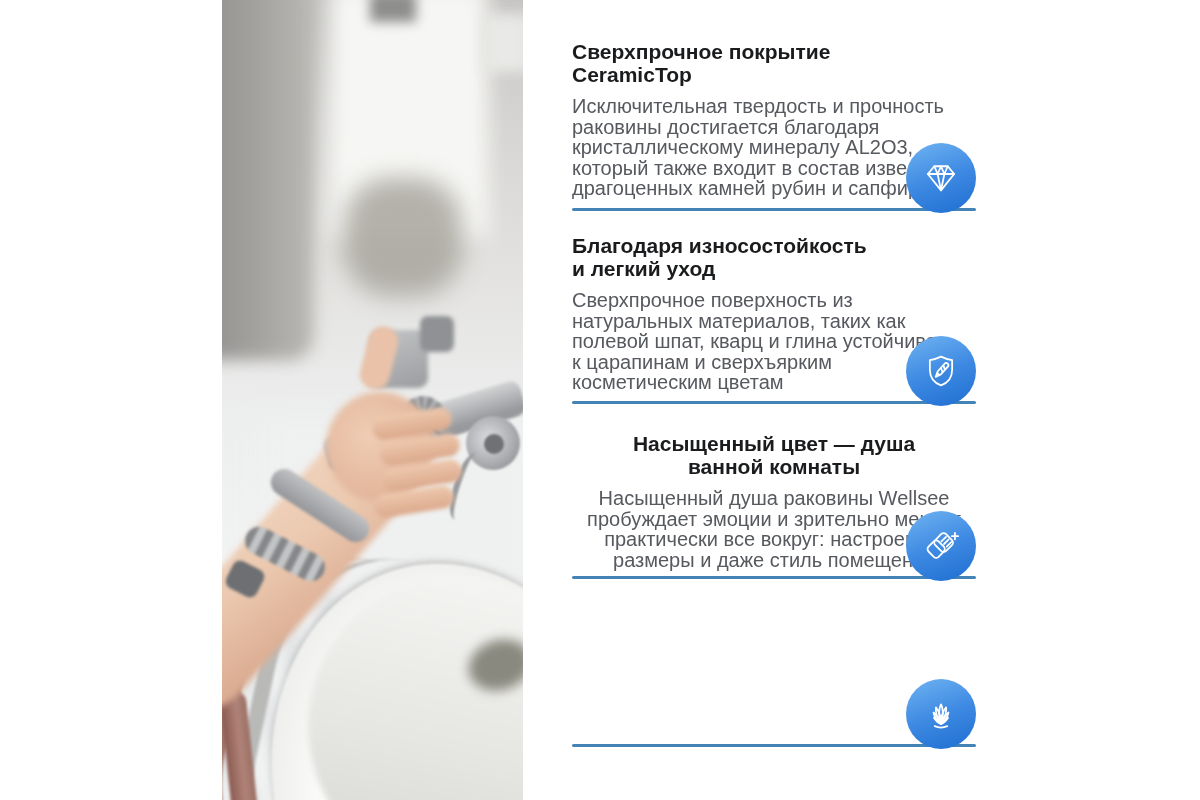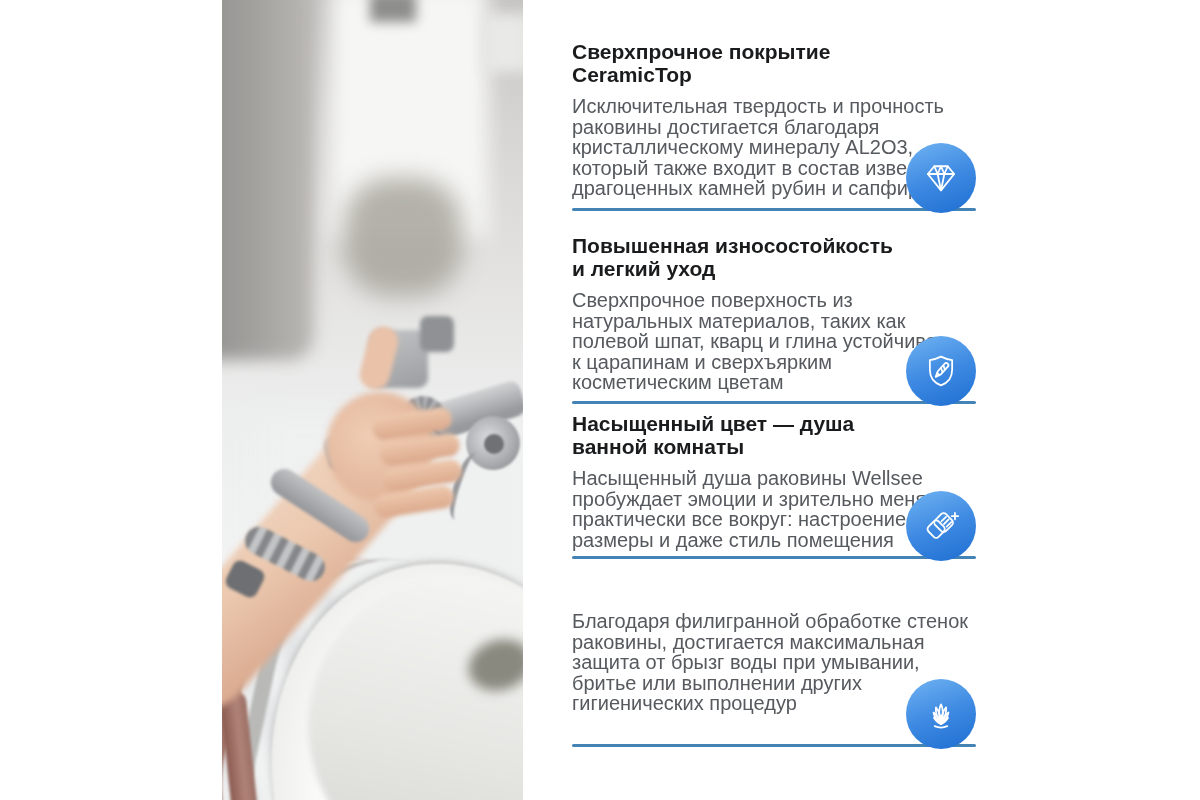--- a/index.html
+++ b/index.html
@@ -75,21 +75,21 @@
   .feature h2{margin:0;font-size:21px;line-height:23px;font-weight:700;color:#1a1b1d;white-space:pre-line;}
   .feature p{margin:10px 0 0;font-size:20px;line-height:20.5px;color:#56595e;white-space:pre-line;}
   .rule{position:absolute;left:0;right:0;bottom:0;height:3px;background:#4383b5;border-radius:2px;z-index:0;}
   .badge{position:absolute;right:0;bottom:-2px;width:70px;height:70px;border-radius:50%;z-index:1;
     background:linear-gradient(160deg,#70b3f2 0%,#3d89e2 52%,#1e6ed1 100%);
     display:flex;align-items:center;justify-content:center;}
   .badge svg{width:42px;height:42px;}
   .badge svg *{fill:none;stroke:#ffffff;stroke-width:1.7;stroke-linecap:round;stroke-linejoin:round;}
 
   .s1{top:40px;height:171px;} .s2{top:234px;height:170px;}
-  .s3{top:412px;height:147px;} .s4{top:601px;height:146px;}
+  .s3{top:432px;height:147px;text-align:center;} .s4{top:601px;height:146px;}
 </style>
 </head>
 <body>
 
 <div class="canvas">
 
   <div class="photo">
     <div class="ph-curtain"></div>
     <div class="ph-pillar"></div>
     <div class="ph-topbox"></div>
@@ -137,21 +137,21 @@
         <svg viewBox="0 0 40 40">
           <path d="M7.5 16.2 L13.6 8.8 H26.4 L32.5 16.2 L20 31.8 Z"></path>
           <path d="M7.5 16.2 H32.5"></path>
           <path d="M13.6 8.8 L16.8 16.2 L20 8.8 L23.2 16.2 L26.4 8.8"></path>
           <path d="M16.8 16.2 L20 31.8 M23.2 16.2 L20 31.8"></path>
         </svg>
       </div>
     </section>
 
     <section class="feature s2">
-      <h2>Повышенная износостойкость
+      <h2>Благодаря износостойкость
 и легкий уход</h2>
       <p>Сверхпрочное поверхность из
 натуральных материалов, таких как
 полевой шпат, кварц и глина устойчива
 к царапинам и сверхъярким
 косметическим цветам</p>
       <div class="rule"></div>
       <div class="badge">
         <svg viewBox="0 0 40 40">
           <path d="M20 6.3 C23.2 7.9 26.9 9.1 30.6 9.6 V18.8 C30.6 26.2 26.2 31.4 20 33.7 C13.8 31.4 9.4 26.2 9.4 18.8 V9.6 C13.1 9.1 16.8 7.9 20 6.3 Z"></path>
@@ -176,25 +176,20 @@
         <svg viewBox="0 0 40 40">
           <rect x="8.6" y="16.2" width="13.5" height="13.5" rx="3.2" transform="rotate(-45 15.4 22.9)"></rect>
           <rect x="15.2" y="9.4" width="14.6" height="14.6" rx="3.4" transform="rotate(-45 22.5 16.7)"></rect>
           <path d="M20.4 15.6 l4.4 -4.4 M22.9 18.1 l4.4 -4.4 M25.4 20.6 l4.4 -4.4"></path>
           <path d="M33.3 7.6 v6 M30.3 10.6 h6"></path>
         </svg>
       </div>
     </section>
 
     <section class="feature s4">
-      <p>Благодаря филигранной обработке стенок
-раковины, достигается максимальная
-защита от брызг воды при умывании,
-бритье или выполнении других
-гигиенических процедур</p>
       <div class="rule"></div>
       <div class="badge">
         <svg viewBox="0 0 40 40">
           <path d="M20 29.5 C17.7 25 17.7 15 20 10.8 C22.3 15 22.3 25 20 29.5 Z"></path>
           <path transform="rotate(17 20 29.5)" d="M20 29.5 C18 25.5 18 17 20 13 C22 17 22 25.5 20 29.5 Z"></path>
           <path transform="rotate(-17 20 29.5)" d="M20 29.5 C18 25.5 18 17 20 13 C22 17 22 25.5 20 29.5 Z"></path>
           <path transform="rotate(33 20 29.5)" d="M20 29.5 C18.4 26.5 18.4 20 20 16.5 C21.6 20 21.6 26.5 20 29.5 Z"></path>
           <path transform="rotate(-33 20 29.5)" d="M20 29.5 C18.4 26.5 18.4 20 20 16.5 C21.6 20 21.6 26.5 20 29.5 Z"></path>
           <path transform="rotate(48 20 29.5)" d="M20 29.5 C18.8 27.5 18.8 23 20 20.5 C21.2 23 21.2 27.5 20 29.5 Z"></path>
           <path transform="rotate(-48 20 29.5)" d="M20 29.5 C18.8 27.5 18.8 23 20 20.5 C21.2 23 21.2 27.5 20 29.5 Z"></path>

